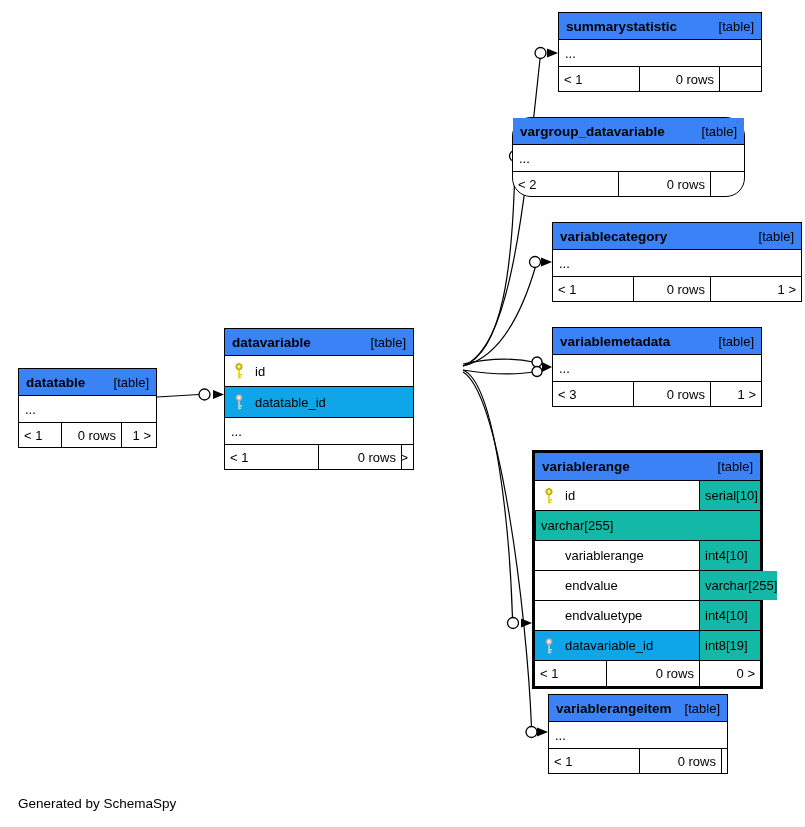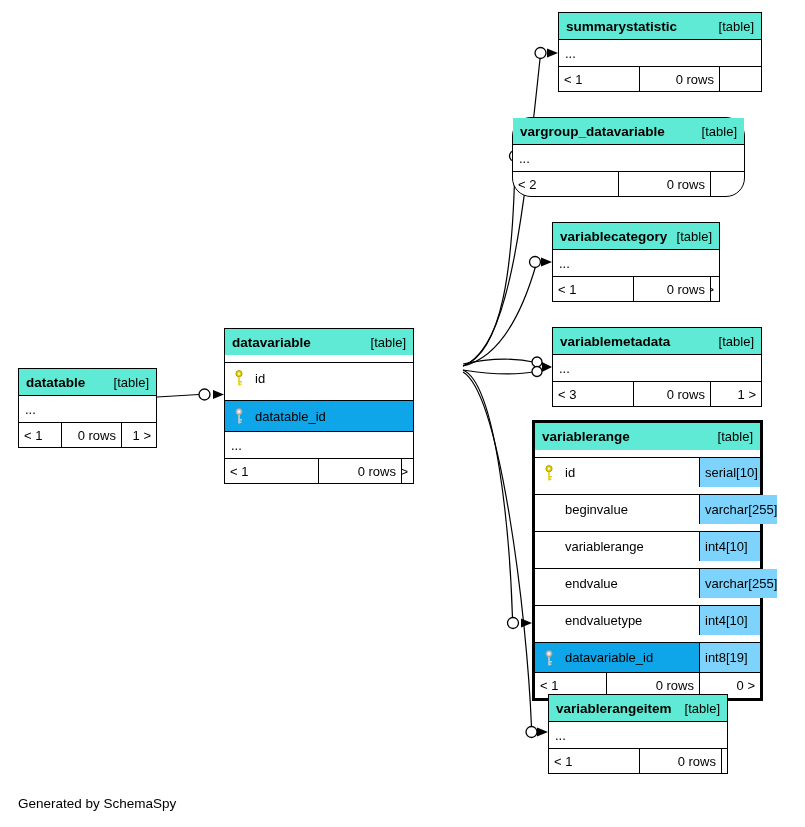--- a/index.html
+++ b/index.html
@@ -1,47 +1,47 @@
 <!DOCTYPE html>
 <html><head>
 <meta charset="utf-8">
 <style>
   html,body{margin:0;padding:0;background:#ffffff;}
   body{font-family:"Liberation Sans","DejaVu Sans",sans-serif;color:#000;}
   .canvas{position:relative;width:805px;height:827px;background:#fff;overflow:hidden;}
   svg.connectors{position:absolute;left:0;top:0;z-index:1;}
   .tbl{position:absolute;z-index:2;background:#fff;border:1px solid #000;box-sizing:border-box;font-size:13px;}
-  .hdr{display:flex;align-items:center;height:26px;background:#5eead4;padding:0 7px;}
+  .hdr{display:flex;align-items:center;height:26px;background:#3b82f6;padding:0 7px;}
   .hdr .nm{font-weight:bold;font-size:13.5px;}
   .hdr .badge{margin-left:auto;font-weight:normal;font-size:13px;}
   .row{position:relative;display:flex;align-items:center;border-top:1px solid #000;height:26px;}
   .dots{padding-left:6px;}
-  .col{height:29px;margin-top:7px;}
+  .col{height:29px;}
   .col .cname{padding-left:30px;}
   .dv .col{height:30px;}
   .keyicon{position:absolute;left:8px;top:50%;transform:translateY(-50%);width:12px;height:17px;}
   .fkrow{background:#0ea5e9;}
-  .typecell{border-left:1px solid #000;align-self:stretch;display:flex;align-items:center;padding-left:5px;background:#7dd3fc;}
+  .typecell{border-left:1px solid #000;align-self:stretch;display:flex;align-items:center;padding-left:5px;background:#14b8a6;}
   .namecell{flex:1 1 auto;align-self:stretch;display:flex;align-items:center;}
   .namecell .cname{padding-left:30px;}
   .ftr{display:grid;border-top:1px solid #000;height:24px;}
   .ftr span{display:flex;align-items:center;box-sizing:border-box;overflow:hidden;white-space:nowrap;}
   .f-l{padding-left:5px;justify-content:flex-start;}
   .f-c{border-left:1px solid #000;padding-right:5px;justify-content:flex-end;padding-left:12px;}
   .f-r{border-left:1px solid #000;padding-right:5px;justify-content:flex-end;}
 
   .t-summarystatistic{left:558px;top:12px;width:204px;}
   .t-summarystatistic .ftr{grid-template-columns:80px 80px 1fr;}
   .t-vargroup_datavariable{left:512px;top:117px;width:233px;border-radius:19px;}
   .t-vargroup_datavariable .ftr{grid-template-columns:105px 92px 1fr;}
-  .t-variablecategory{left:552px;top:222px;width:168px;}
+  .t-variablecategory{left:552px;top:222px;width:250px;}
   .t-variablecategory .ftr{grid-template-columns:80px 77px 1fr;}
   .t-variablemetadata{left:552px;top:327px;width:210px;}
   .t-variablemetadata .ftr{grid-template-columns:80px 77px 1fr;}
-  .t-variablerange{left:532px;top:420px;width:231px;border-width:3px;}
+  .t-variablerange{left:532px;top:450px;width:231px;border-width:3px;}
   .t-variablerange .hdr{height:27px;}
   .t-variablerange .ftr{grid-template-columns:71px 93px 1fr;height:25px;}
   .t-variablerange .namecell{width:164px;flex:0 0 164px;}
   .t-variablerange .typecell{flex:1 1 auto;}
   .t-variablerangeitem{left:548px;top:694px;width:180px;}
   .t-variablerangeitem .ftr{grid-template-columns:90px 82px 1fr;}
   .t-datatable{left:18px;top:357px;width:139px;margin-top:11px;}
   .t-datatable .ftr{grid-template-columns:42px 60px 1fr;}
   .t-datavariable{left:224px;top:328px;width:190px;}
   .t-datavariable .ftr{grid-template-columns:93px 83px 1fr;}
@@ -147,23 +147,20 @@
         <svg class="keyicon" viewBox="0 0 12 17">
           <circle cx="6" cy="4.2" r="3.1" fill="#e4d00a" stroke="#b0a000" stroke-width="1"></circle>
           <circle cx="6" cy="4.2" r="1.1" fill="#fff"></circle>
           <path d="M6 7.2 V16 M6 12.2 h3 M6 14.8 h2.4" stroke="#e4d00a" stroke-width="1.6" fill="none"></path>
         </svg>
         <span class="cname">id</span>
       </span>
       <span class="typecell">serial[10]</span>
     </div>
     <div class="row col">
-      <span class="namecell">
-          <span class="cname">beginvalue</span>
-        </span>
       <span class="typecell">varchar[255]</span>
     </div>
     <div class="row col">
       <span class="namecell">
           <span class="cname">variablerange</span>
         </span>
       <span class="typecell">int4[10]</span>
     </div>
     <div class="row col">
       <span class="namecell">

